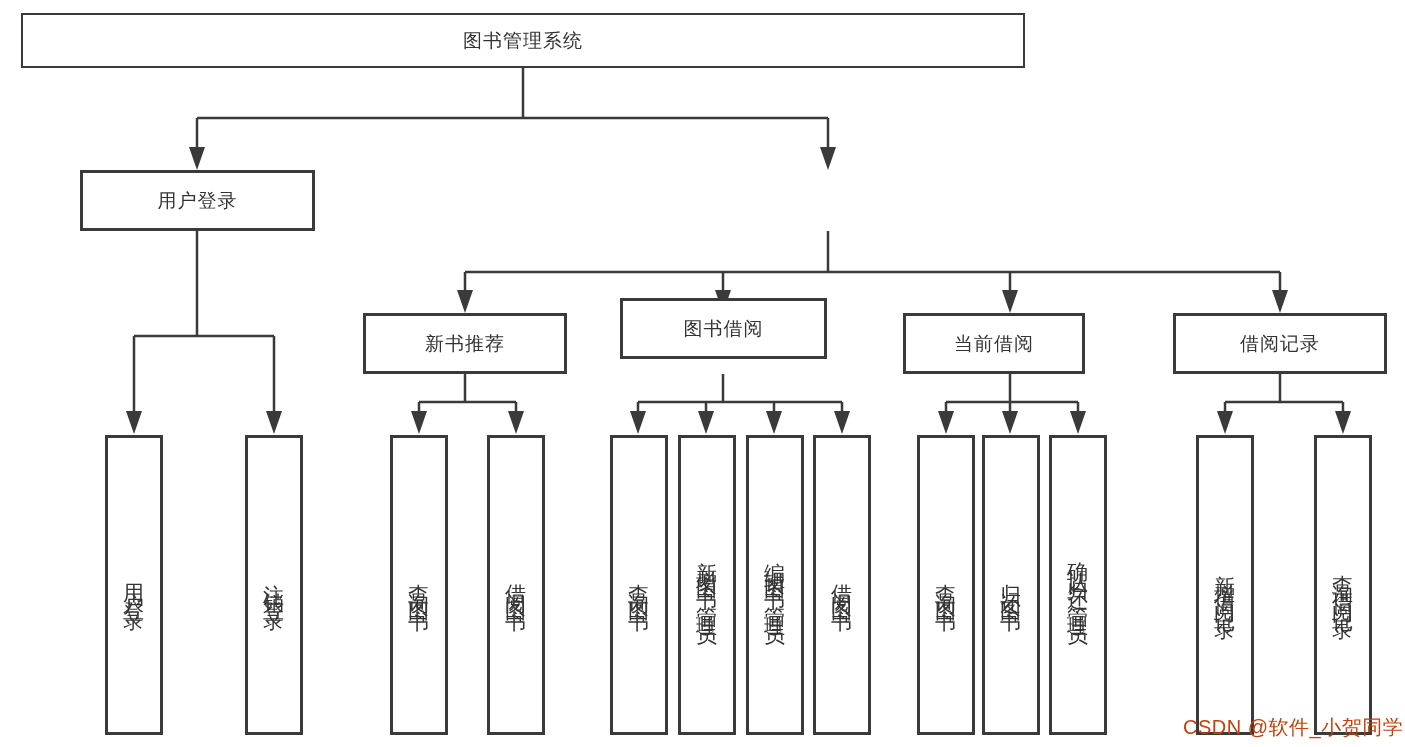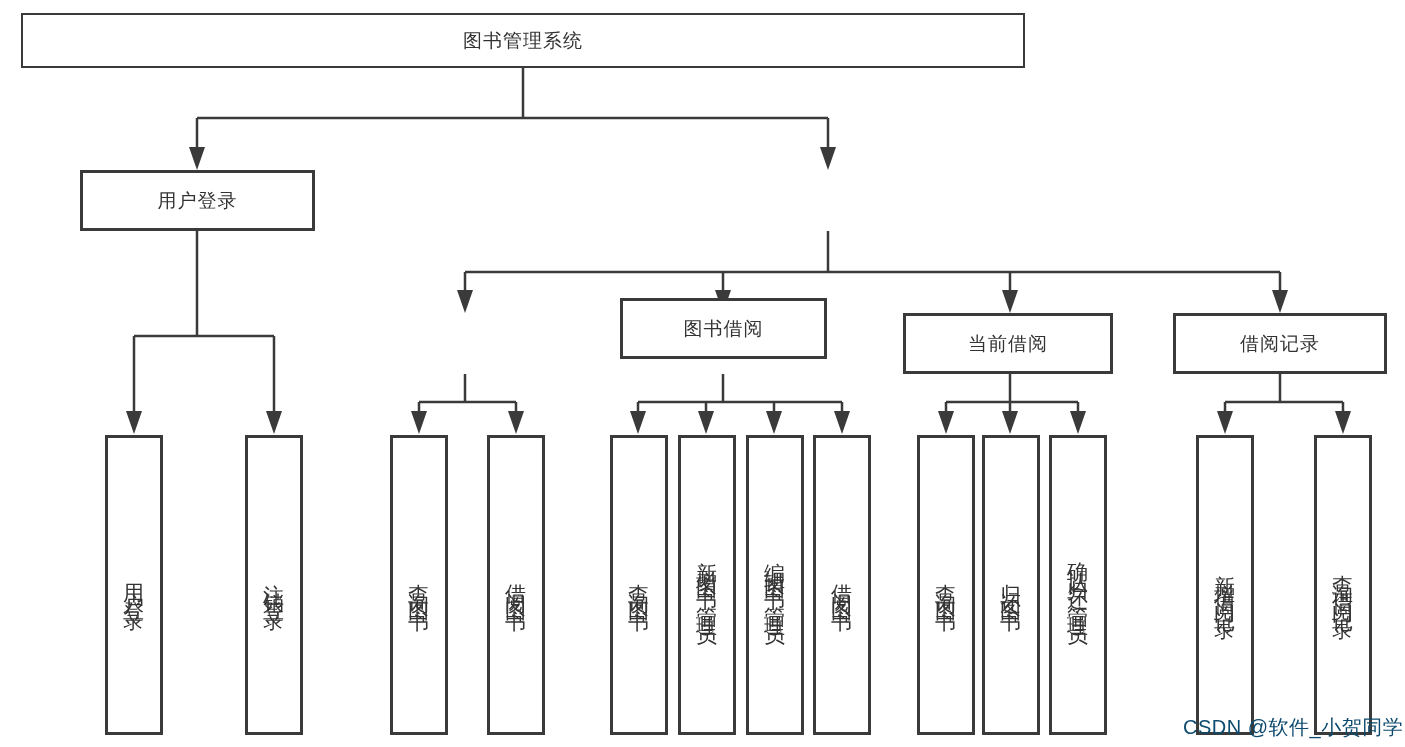--- a/index.html
+++ b/index.html
@@ -32,21 +32,21 @@
     text-orientation:mixed;
     font-size:21px;
     letter-spacing:9px;
     line-height:1;
     color:#333333;
   }
   .watermark{
     position:absolute;
     left:1183px;top:714px;
     font-size:20px;
-    color:#0c4a6e;
+    color:#c2410c;
     z-index:5;
     white-space:nowrap;
     letter-spacing:0.5px;
   }
 </style>
 </head>
 <body>
 
 <div class="canvas">
 
@@ -86,24 +86,27 @@
   </svg>
 
   <div class="box hbox root-box" style="left:21px;top:13px;width:1004px;height:55px">
     <span>图书管理系统</span>
   </div>
 
   <div class="box hbox" style="left:80px;top:170px;width:235px;height:61px">
     <span>用户登录</span>
   </div>
 
+  <div class="box hbox" style="left:363px;top:313px;width:204px;height:61px">
+    <span>新书推荐</span>
+  </div>
   <div class="box hbox" style="left:620px;top:298px;width:207px;height:61px">
     <span>图书借阅</span>
   </div>
-  <div class="box hbox" style="left:903px;top:313px;width:210px;height:61px">
+  <div class="box hbox" style="left:903px;top:313px;width:182px;height:61px">
     <span>当前借阅</span>
   </div>
   <div class="box hbox" style="left:1173px;top:313px;width:214px;height:61px">
     <span>借阅记录</span>
   </div>
 
   <div class="box vbox" style="left:105px;top:435px;width:58px;height:300px">
     <span>用户登录</span>
   </div>
   <div class="box vbox" style="left:245px;top:435px;width:58px;height:300px">

